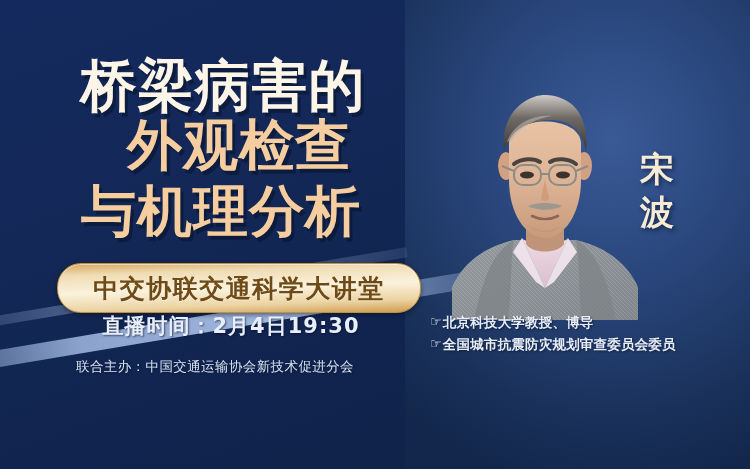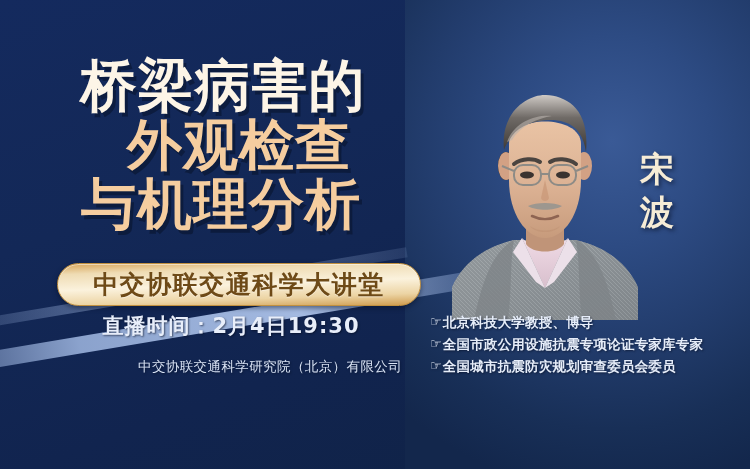--- a/index.html
+++ b/index.html
@@ -70,26 +70,26 @@
     letter-spacing:1px;
   }
   .tline{
     display:block;
     font-size:55px;
     font-weight:bold;
     text-shadow:3px 4px 0 rgba(8,18,42,0.55);
   }
   .tline.l1{color:#fdf5e7;font-size:56px;padding-left:8px;}
   .tline.l2{color:#f5cd9f;font-size:55px;padding-left:40px;margin-top:4px;text-align:center;}
-  .tline.l3{color:#f5cd9f;font-size:55px;padding-left:4px;margin-top:4px;}
+  .tline.l3{color:#f5cd9f;font-size:55px;padding-left:4px;margin-top:11px;}
 
   
   .pill{
     position:absolute;left:57px;top:263px;
-    width:364px;height:43px;
+    width:364px;height:50px;
     border-radius:24px;
     background:linear-gradient(180deg,#d9a košt 0%,#f7e4c0 100%);
     background:linear-gradient(180deg,#d8a košt 0%,#f8e6c4 50%,#d9a85a 100%);
     background:linear-gradient(175deg,#dba85c 0%,#f4dfb8 22%,#fbf0d8 48%,#f0d7a8 70%,#d6a css 100%);
     background:linear-gradient(178deg,#d7a55a 0%,#efdcb4 20%,#fbf2dd 50%,#ecd4a4 78%,#cf9c4f 100%);
     border:1.5px solid #c1903f;
     box-shadow:0 2px 5px rgba(6,14,34,0.5), inset 0 1px 0 rgba(255,255,255,0.5);
     display:flex;align-items:center;justify-content:center;
     z-index:7;
   }
@@ -242,33 +242,30 @@
     <span class="tline l3">与机理分析</span>
   </div>
 
   <div class="pill">
     <span>中交协联交通科学大讲堂</span>
   </div>
 
   <div class="time">直播时间：2月4日19:30</div>
 
   <div class="org">
-    <span class="r2">中交协联交通科学研究院（北京）有限公司</span>
+    <span class="r1">联合主办：中国交通运输协会新技术促进分会</span>
   </div>
 
   <div class="speaker-name">
     <span>宋</span>
     <span>波</span>
   </div>
 
   <div class="creds">
     <div>
       <span class="hand">☞</span><span>北京科技大学教授、博导</span>
     </div>
     <div>
-      <span class="hand">☞</span><span>全国市政公用设施抗震专项论证专家库专家</span>
-    </div>
-    <div>
       <span class="hand">☞</span><span>全国城市抗震防灾规划审查委员会委员</span>
     </div>
   </div>
 
 </div>
 
 </body></html>

